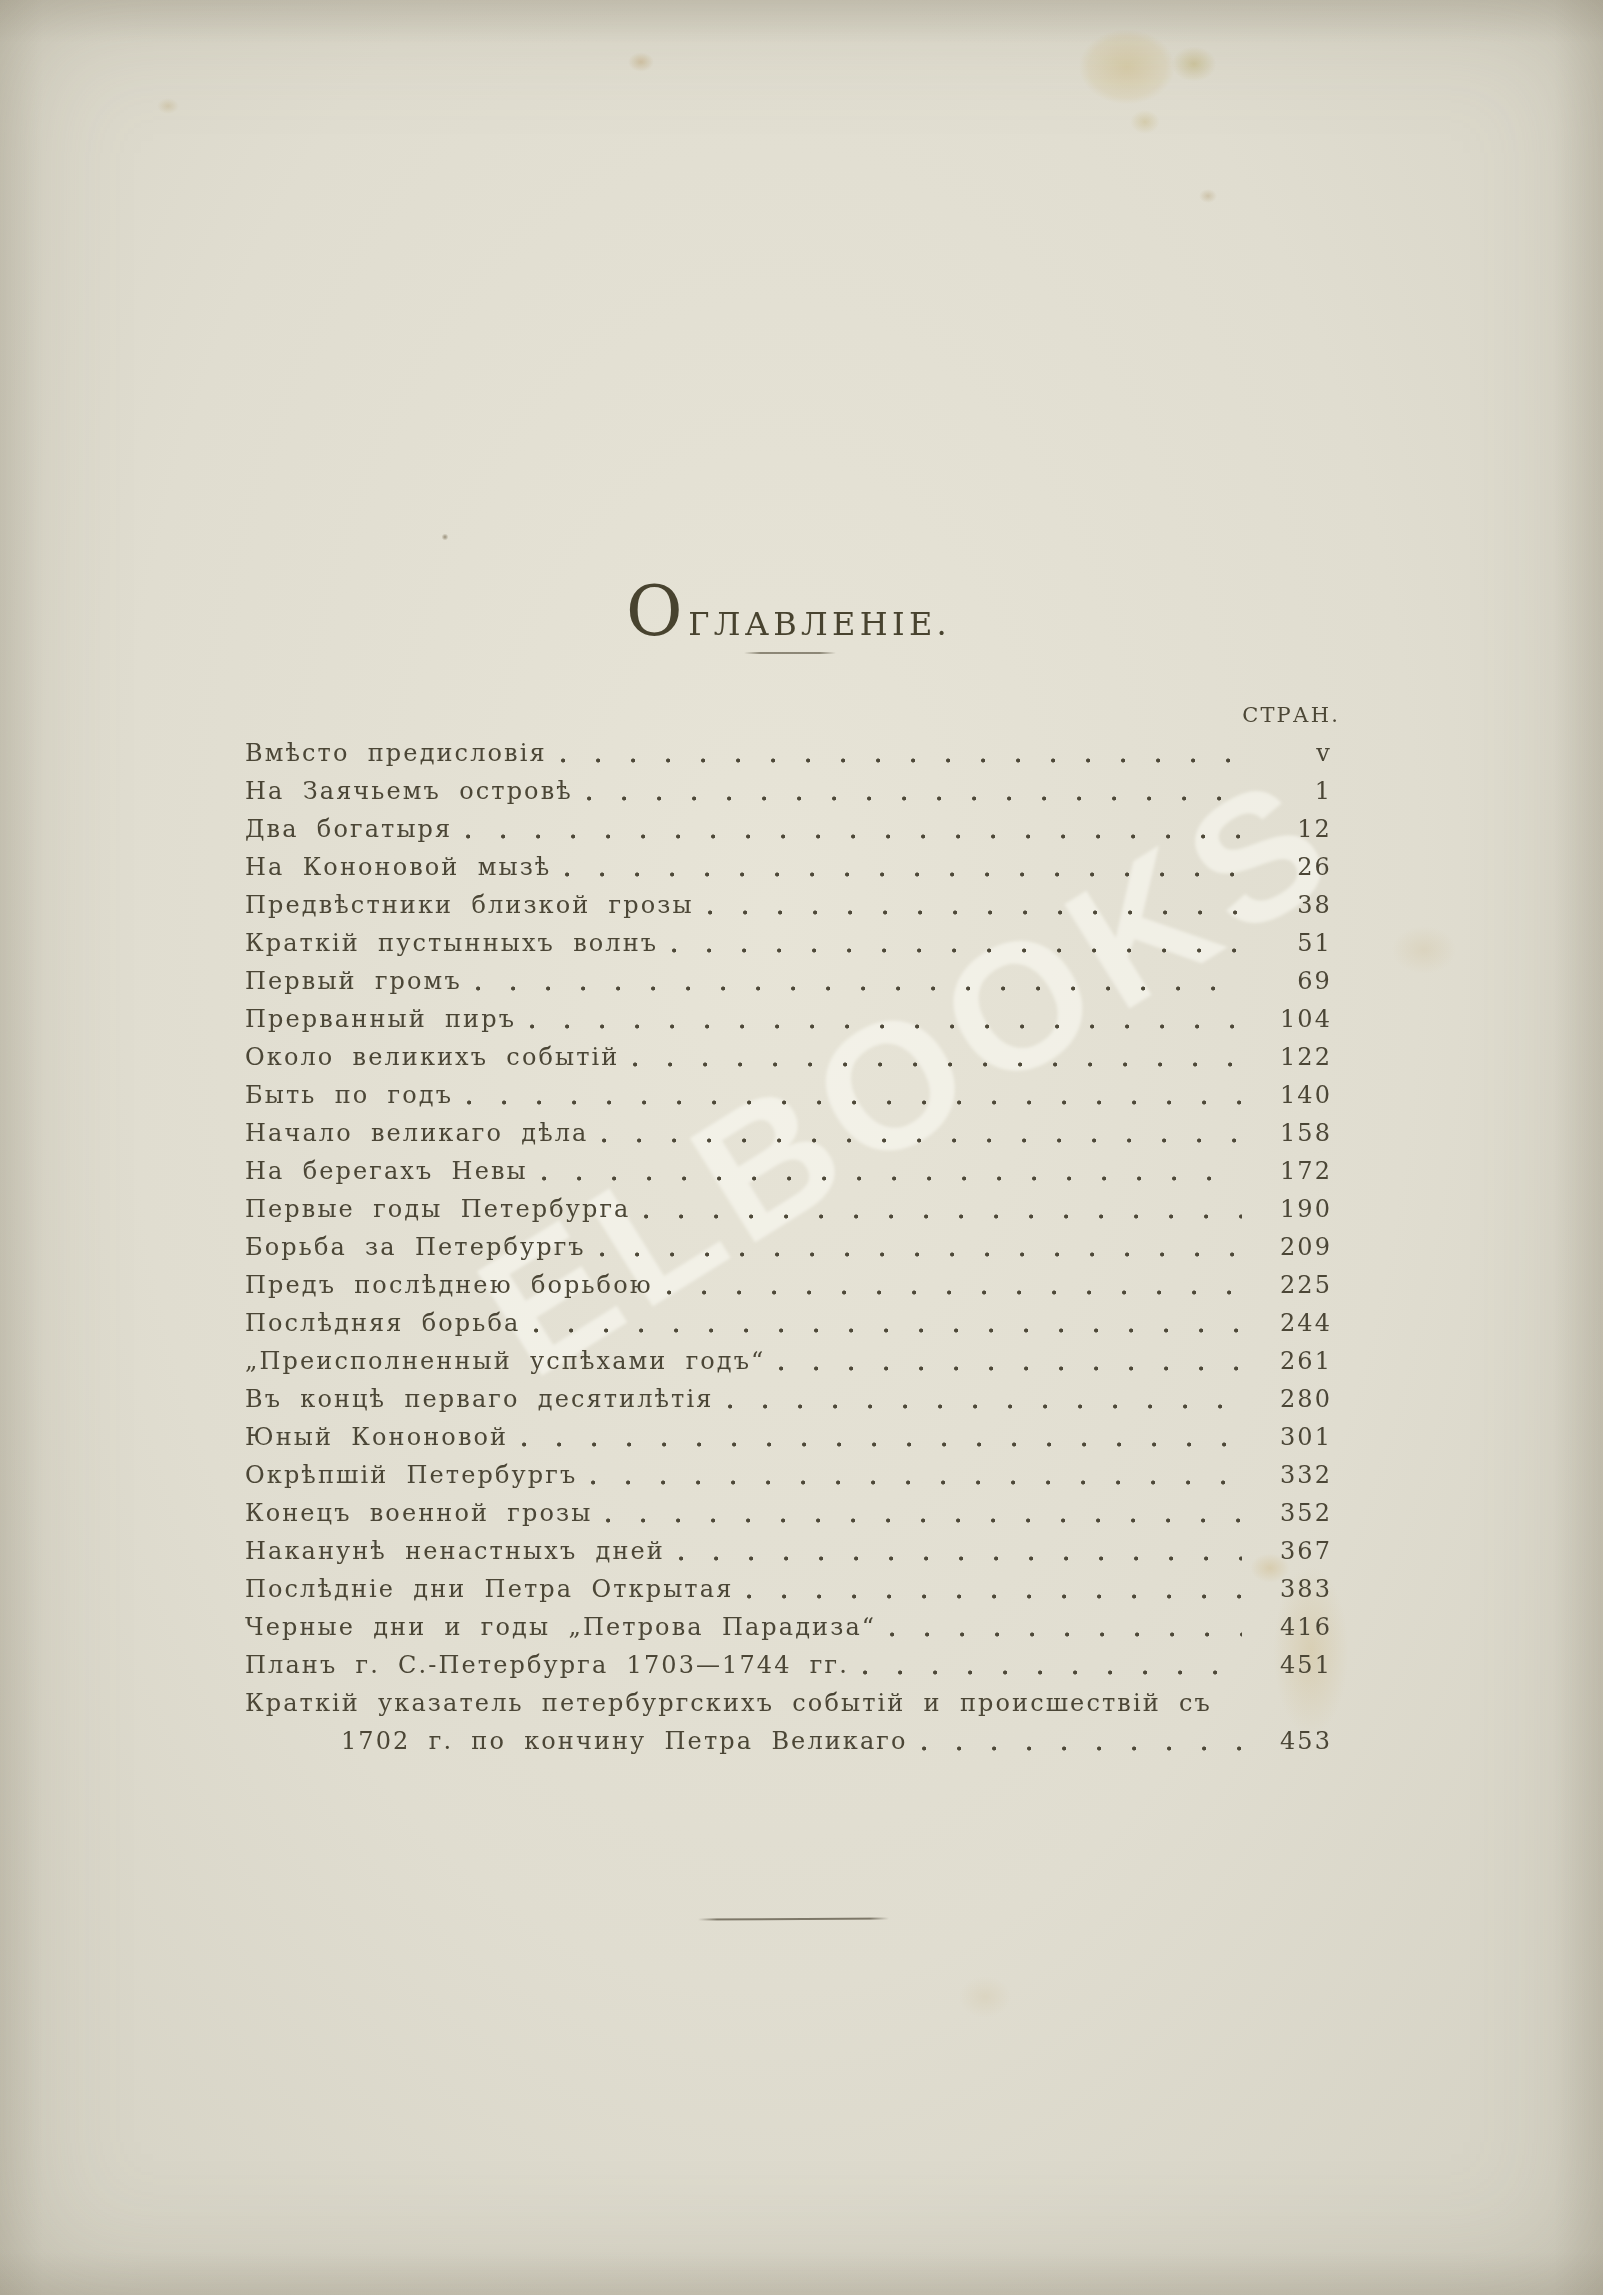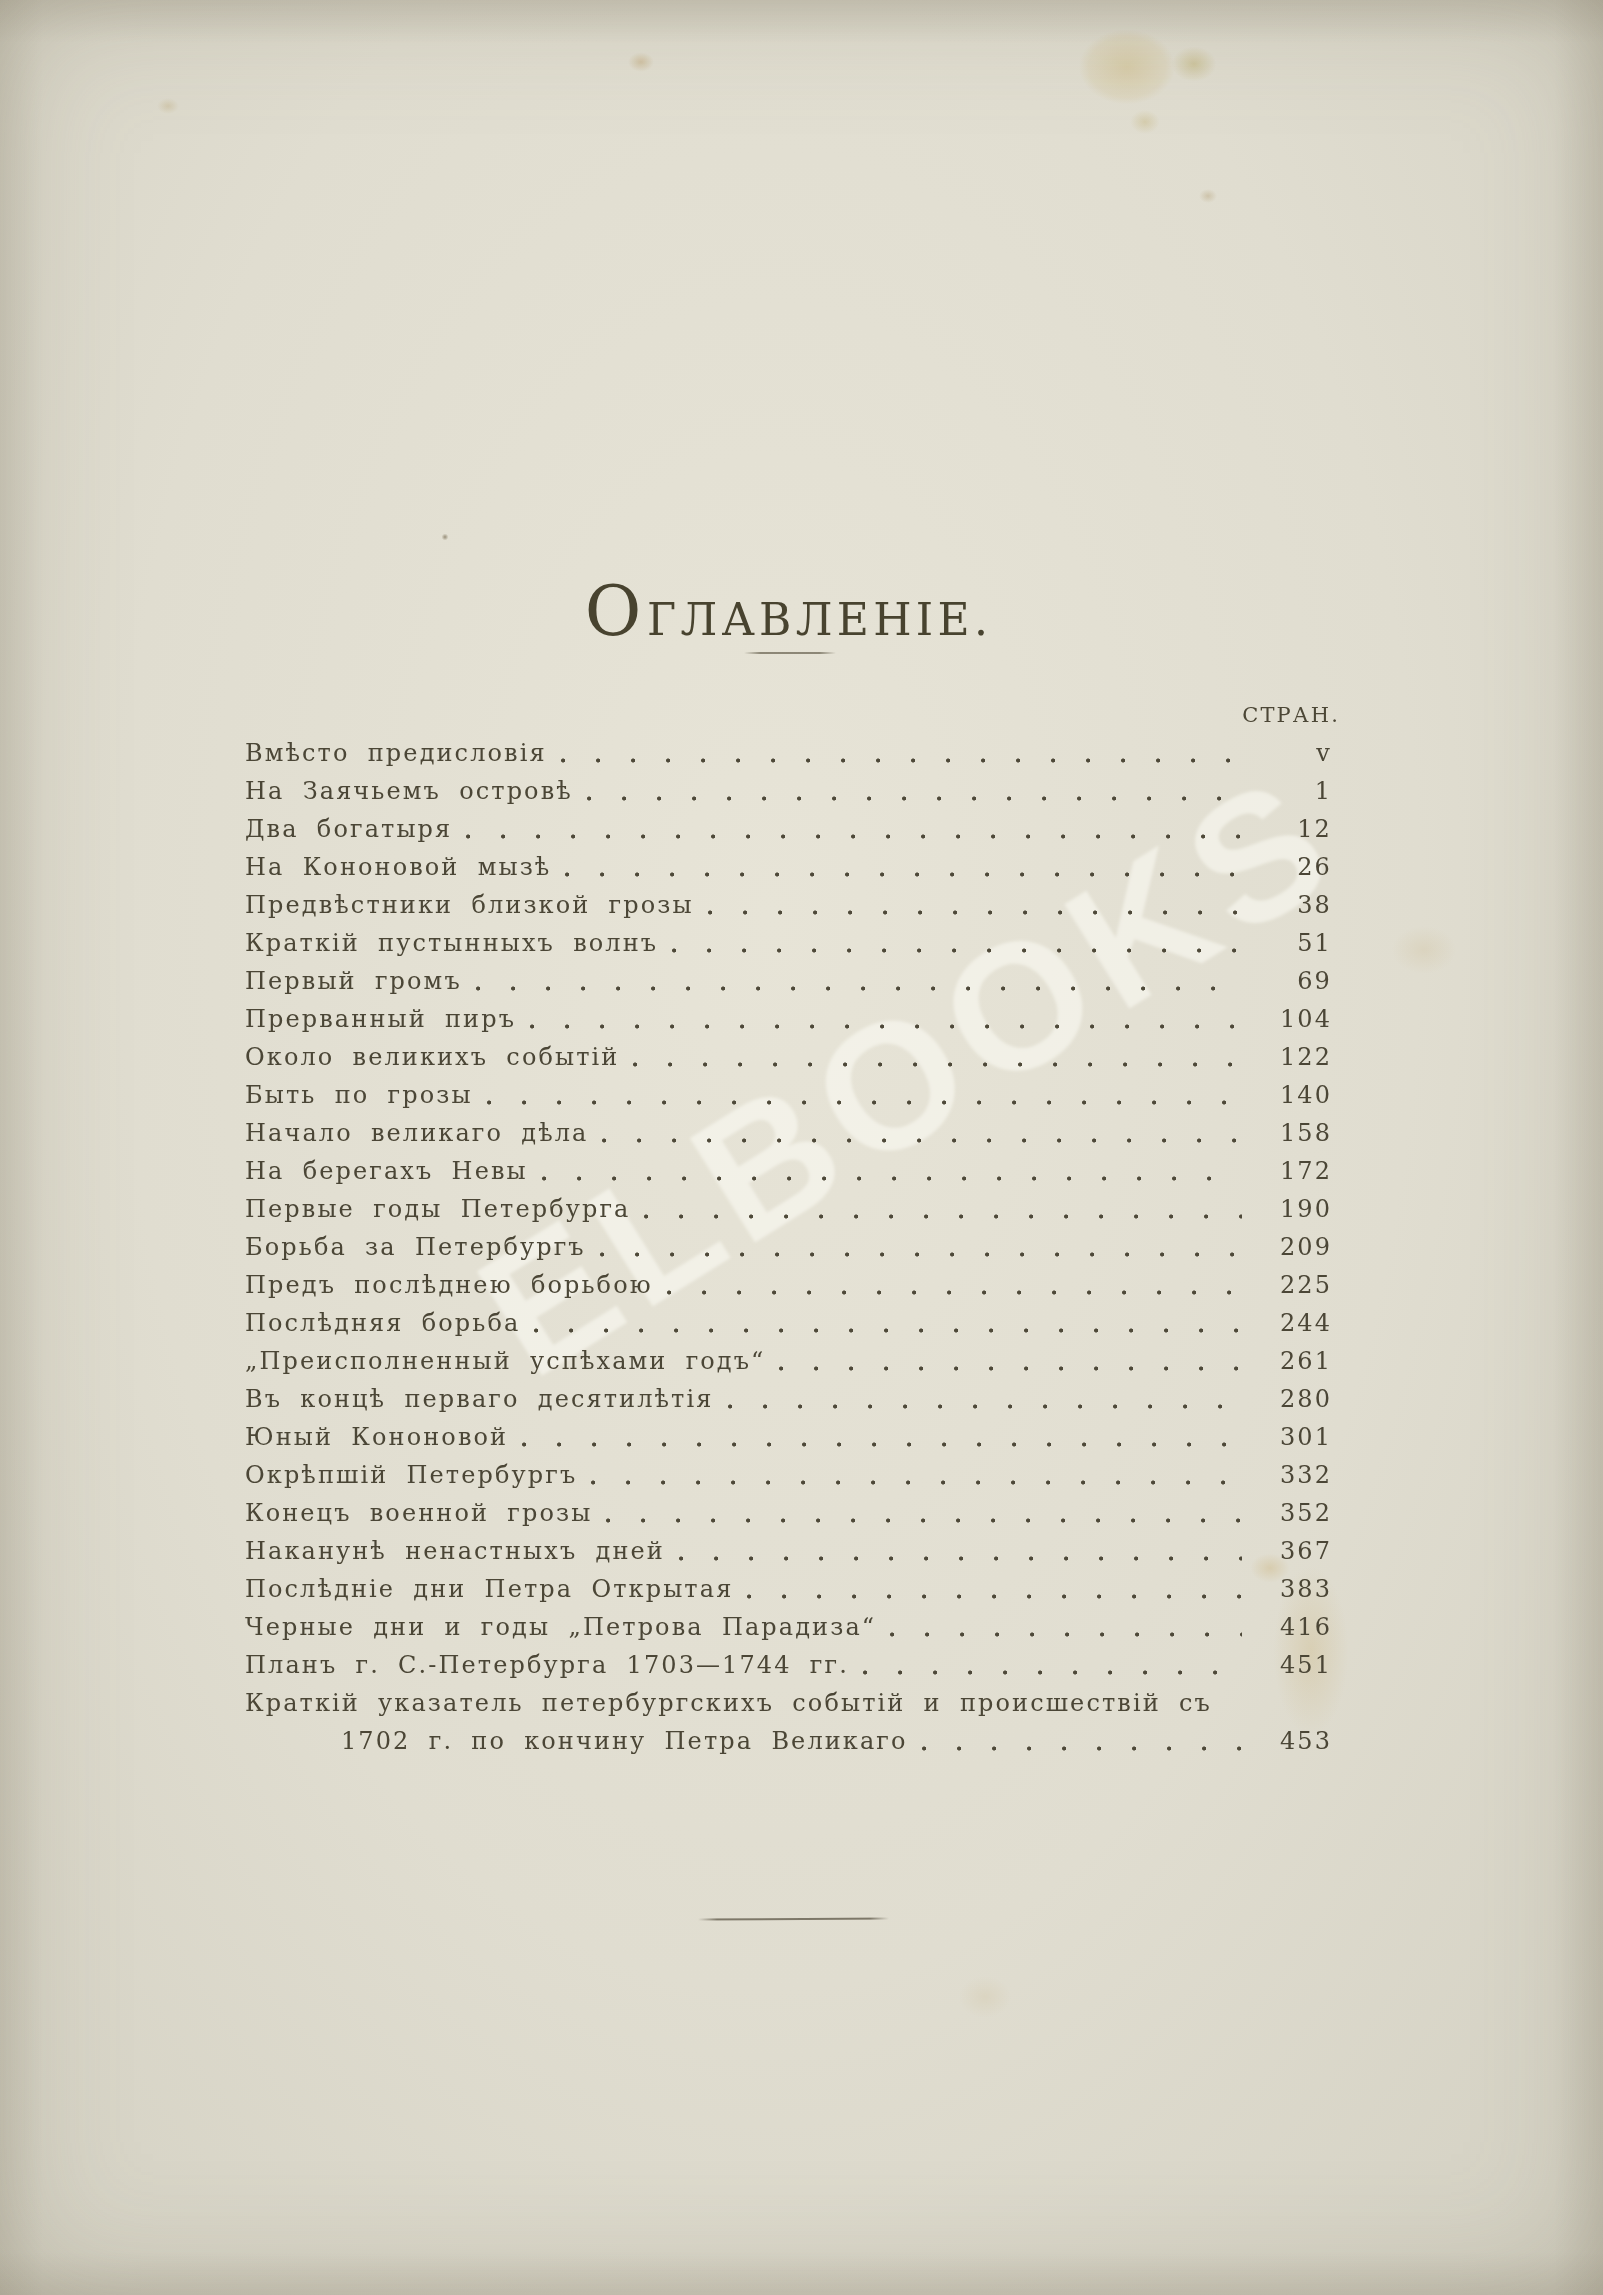--- a/index.html
+++ b/index.html
@@ -47,21 +47,21 @@
     pointer-events:none;
     user-select:none;
   }
 
   .title{
     position:absolute;
     left:0; right:27px; top:571px;
     margin:0;
     text-align:center;
     font-weight:normal;
-    font-size:44px;
+    font-size:32px;
     letter-spacing:4.3px;
     text-transform:uppercase;
     color:#48432f;
   }
   .title::first-letter{ font-size:69px; letter-spacing:5.7px; }
 
   .ornament{
     position:absolute;
     left:744px; top:652px; width:92px; height:2.1px;
     background:linear-gradient(90deg, rgba(110,104,86,0) 0%, rgba(110,104,86,.75) 18%, rgba(110,104,86,.75) 82%, rgba(110,104,86,0) 100%);
@@ -167,21 +167,21 @@
         <span class="t">Прерванный пиръ</span>
         <span class="leader"></span>
         <span class="p">104</span>
       </div>
       <div class="row">
         <span class="t">Около великихъ событій</span>
         <span class="leader"></span>
         <span class="p">122</span>
       </div>
       <div class="row">
-        <span class="t">Быть по грозы</span>
+        <span class="t">Быть по годъ</span>
         <span class="leader"></span>
         <span class="p">140</span>
       </div>
       <div class="row">
         <span class="t">Начало великаго дѣла</span>
         <span class="leader"></span>
         <span class="p">158</span>
       </div>
       <div class="row">
         <span class="t">На берегахъ Невы</span>

